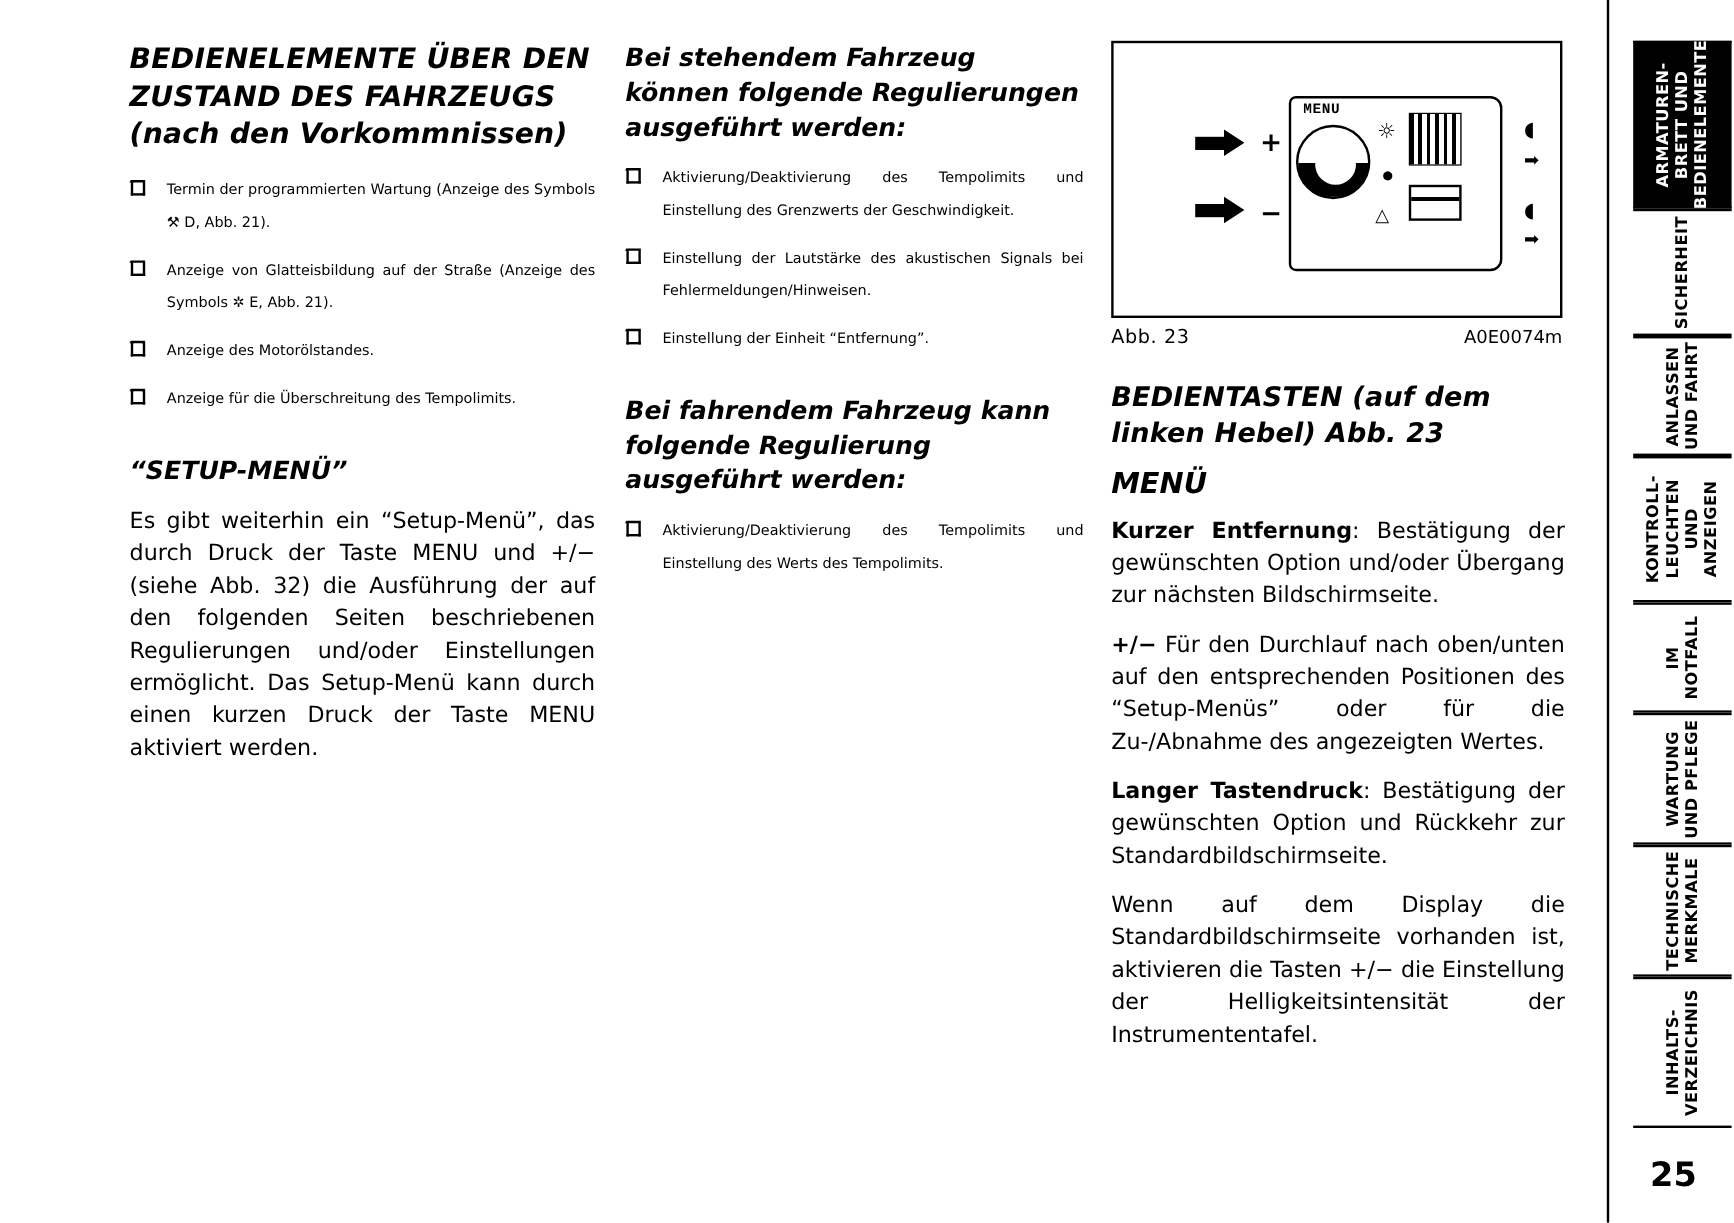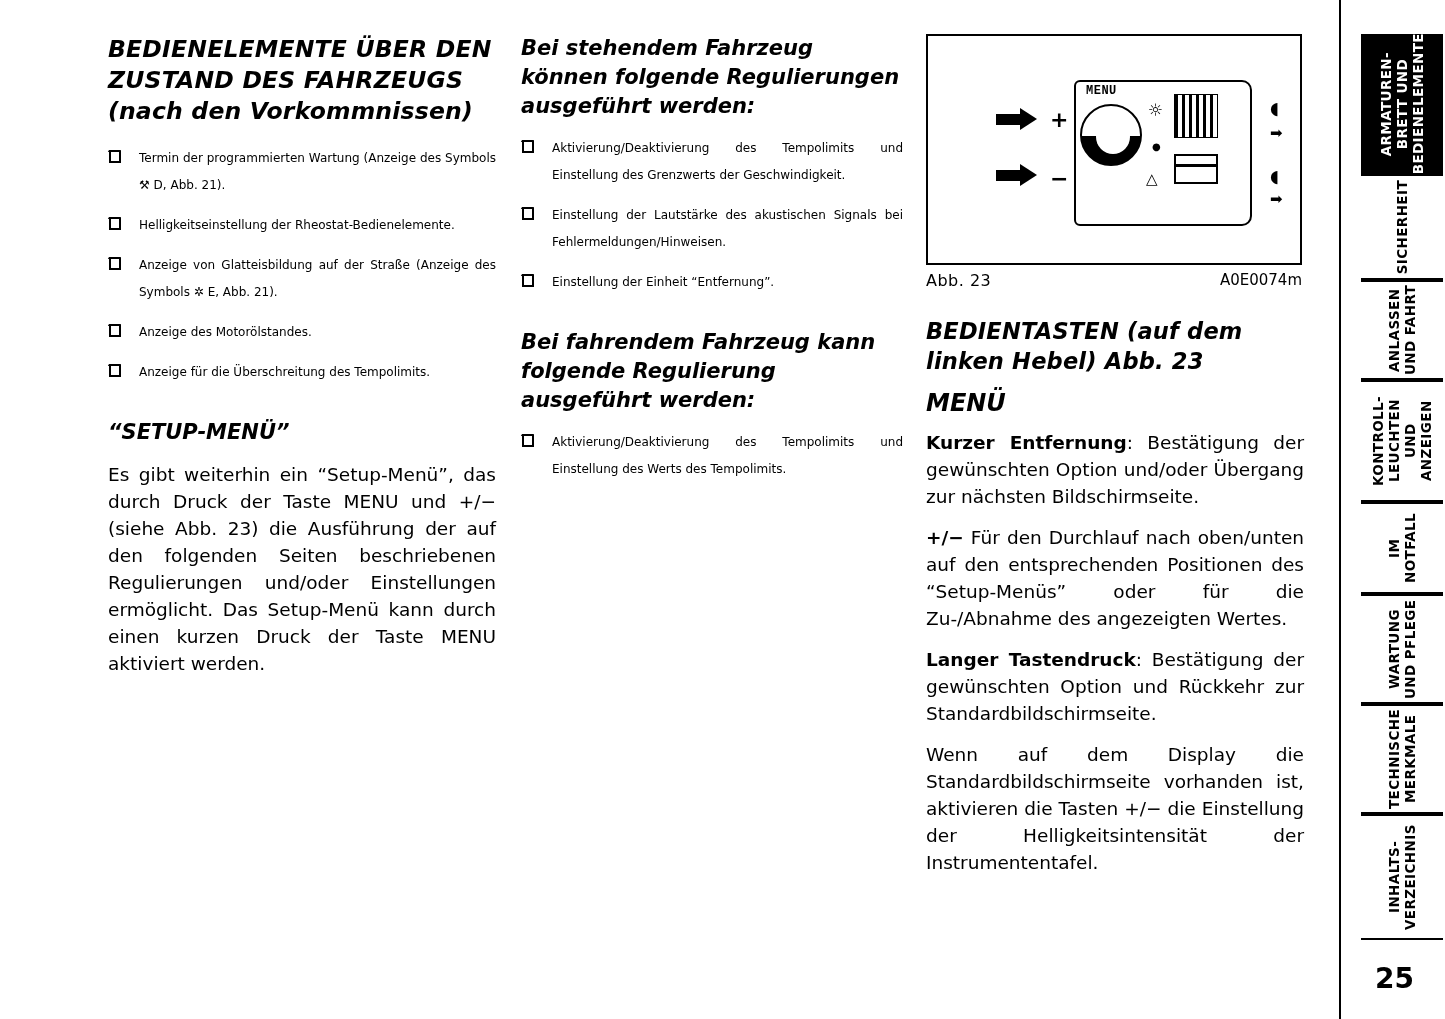--- a/index.html
+++ b/index.html
@@ -116,21 +116,21 @@
     height: 231px;
     border: 2px solid #000;
     box-sizing: border-box;
     background: #ffffff;
     position: relative;
     overflow: hidden;
   }
   .fig-caption-row {
     display: flex;
     justify-content: space-between;
-    align-items: flex-start;
+    align-items: flex-end;
     margin-top: 6px;
     font-family: "DejaVu Sans", sans-serif;
     font-size: 16px;
   }
   .fig-caption-row .left { letter-spacing: 0.5px; }
   .fig-caption-row .right { font-size: 15px; }
 
   
   .stalk {
     position: absolute;
@@ -300,28 +300,27 @@
 </head>
 <body>
 
 <div class="page">
 
   <div class="col col1">
     <h1 class="sec-title">BEDIENELEMENTE ÜBER DEN ZUSTAND DES FAHRZEUGS (nach den Vorkommnissen)</h1>
 
     <ul class="blist">
       <li><span class="mk"></span><span>Termin der programmierten Wartung (Anzeige des Symbols ⚒ D, Abb. 21).</span></li>
-      <li><span class="mk"></span><span>Helligkeitseinstellung der Rheostat-Bedienelemente.</span></li>
       <li><span class="mk"></span><span>Anzeige von Glatteisbildung auf der Straße (Anzeige des Symbols ✲ E, Abb. 21).</span></li>
       <li><span class="mk"></span><span>Anzeige des Motorölstandes.</span></li>
       <li><span class="mk"></span><span>Anzeige für die Überschreitung des Tempolimits.</span></li>
     </ul>
 
     <h2 class="sub-title">“SETUP-MENÜ”</h2>
-    <p class="body">Es gibt weiterhin ein “Setup-Menü”, das durch Druck der Taste MENU und +/− (siehe Abb. 23) die Ausführung der auf den folgenden Seiten beschriebenen Regulierungen und/oder Einstellungen ermöglicht. Das Setup-Menü kann durch einen kurzen Druck der Taste MENU aktiviert werden.</p>
+    <p class="body">Es gibt weiterhin ein “Setup-Menü”, das durch Druck der Taste MENU und +/− (siehe Abb. 32) die Ausführung der auf den folgenden Seiten beschriebenen Regulierungen und/oder Einstellungen ermöglicht. Das Setup-Menü kann durch einen kurzen Druck der Taste MENU aktiviert werden.</p>
   </div>
 
   <div class="col col2">
     <h2 class="sub-title" style="margin-top:0">Bei stehendem Fahrzeug können folgende Regulierungen ausgeführt werden:</h2>
 
     <ul class="blist">
       <li><span class="mk"></span><span>Aktivierung/Deaktivierung des Tempolimits und Einstellung des Grenzwerts der Geschwindigkeit.</span></li>
       <li><span class="mk"></span><span>Einstellung der Lautstärke des akustischen Signals bei Fehlermeldungen/Hinweisen.</span></li>
       <li><span class="mk"></span><span>Einstellung der Einheit “Entfernung”.</span></li>
     </ul>

